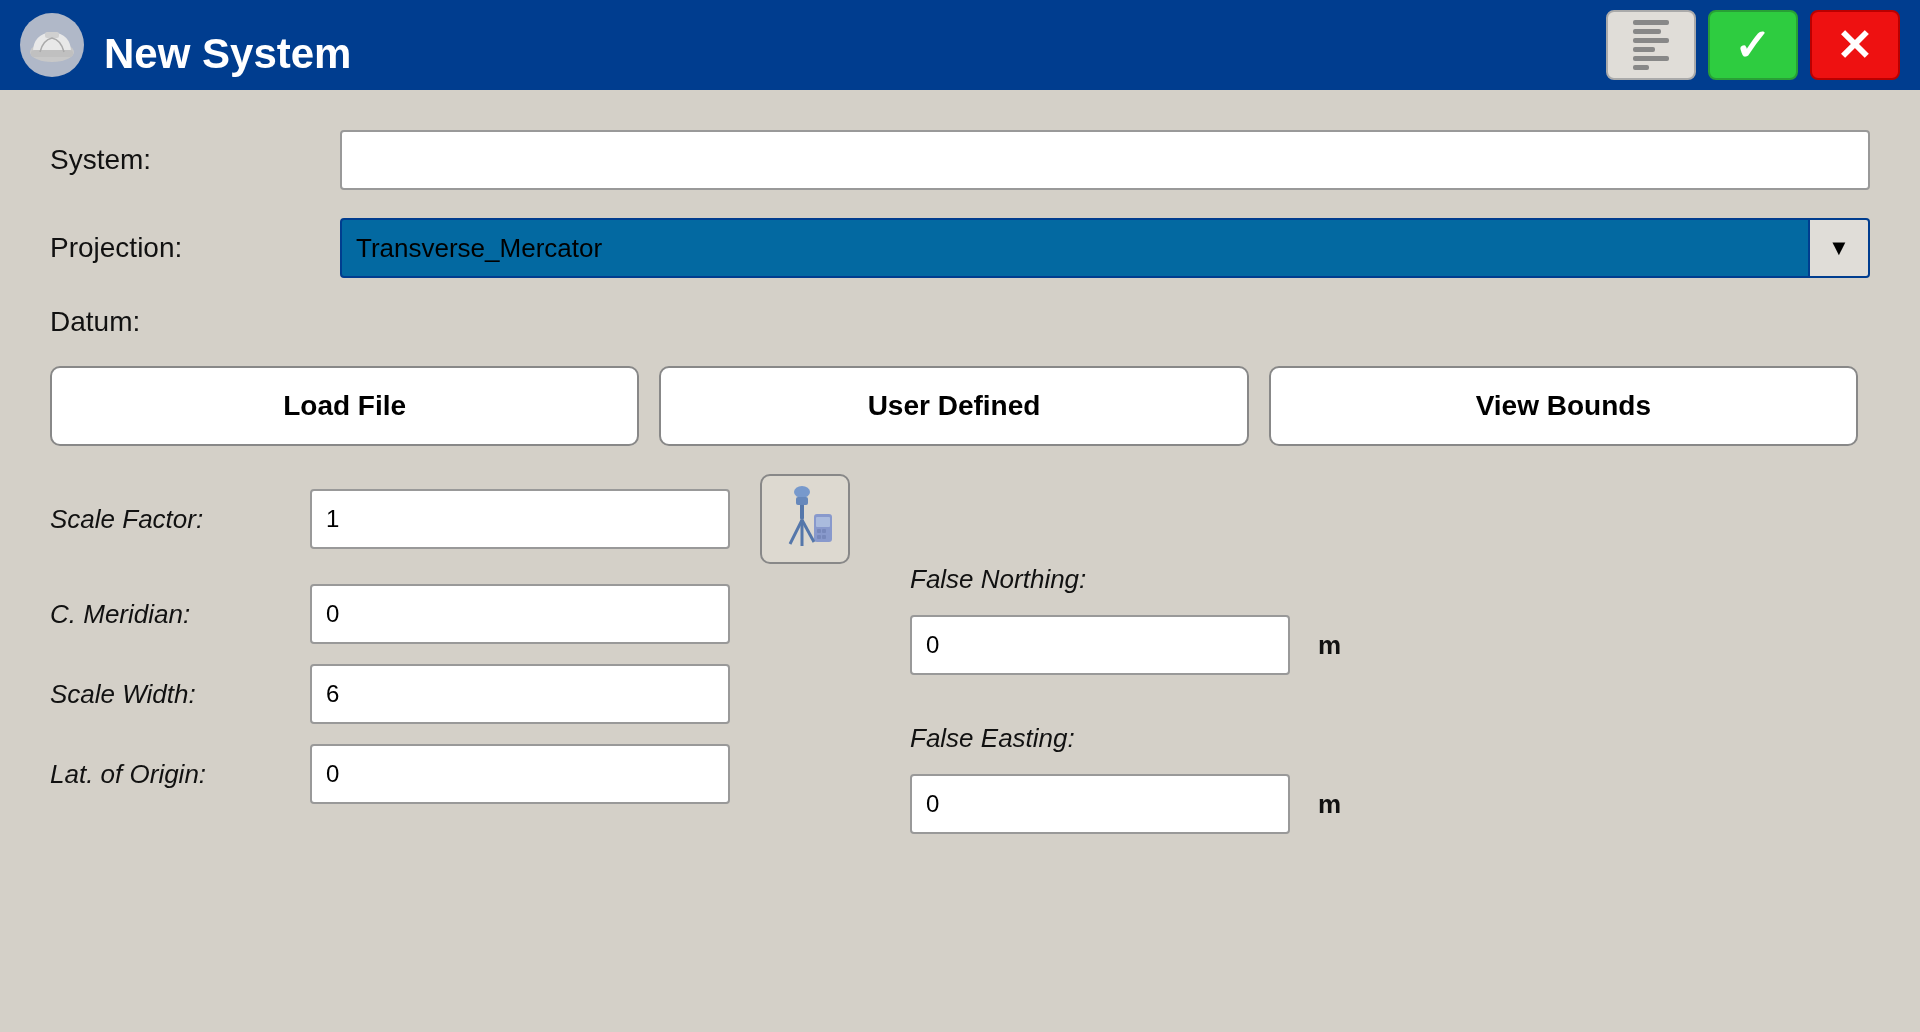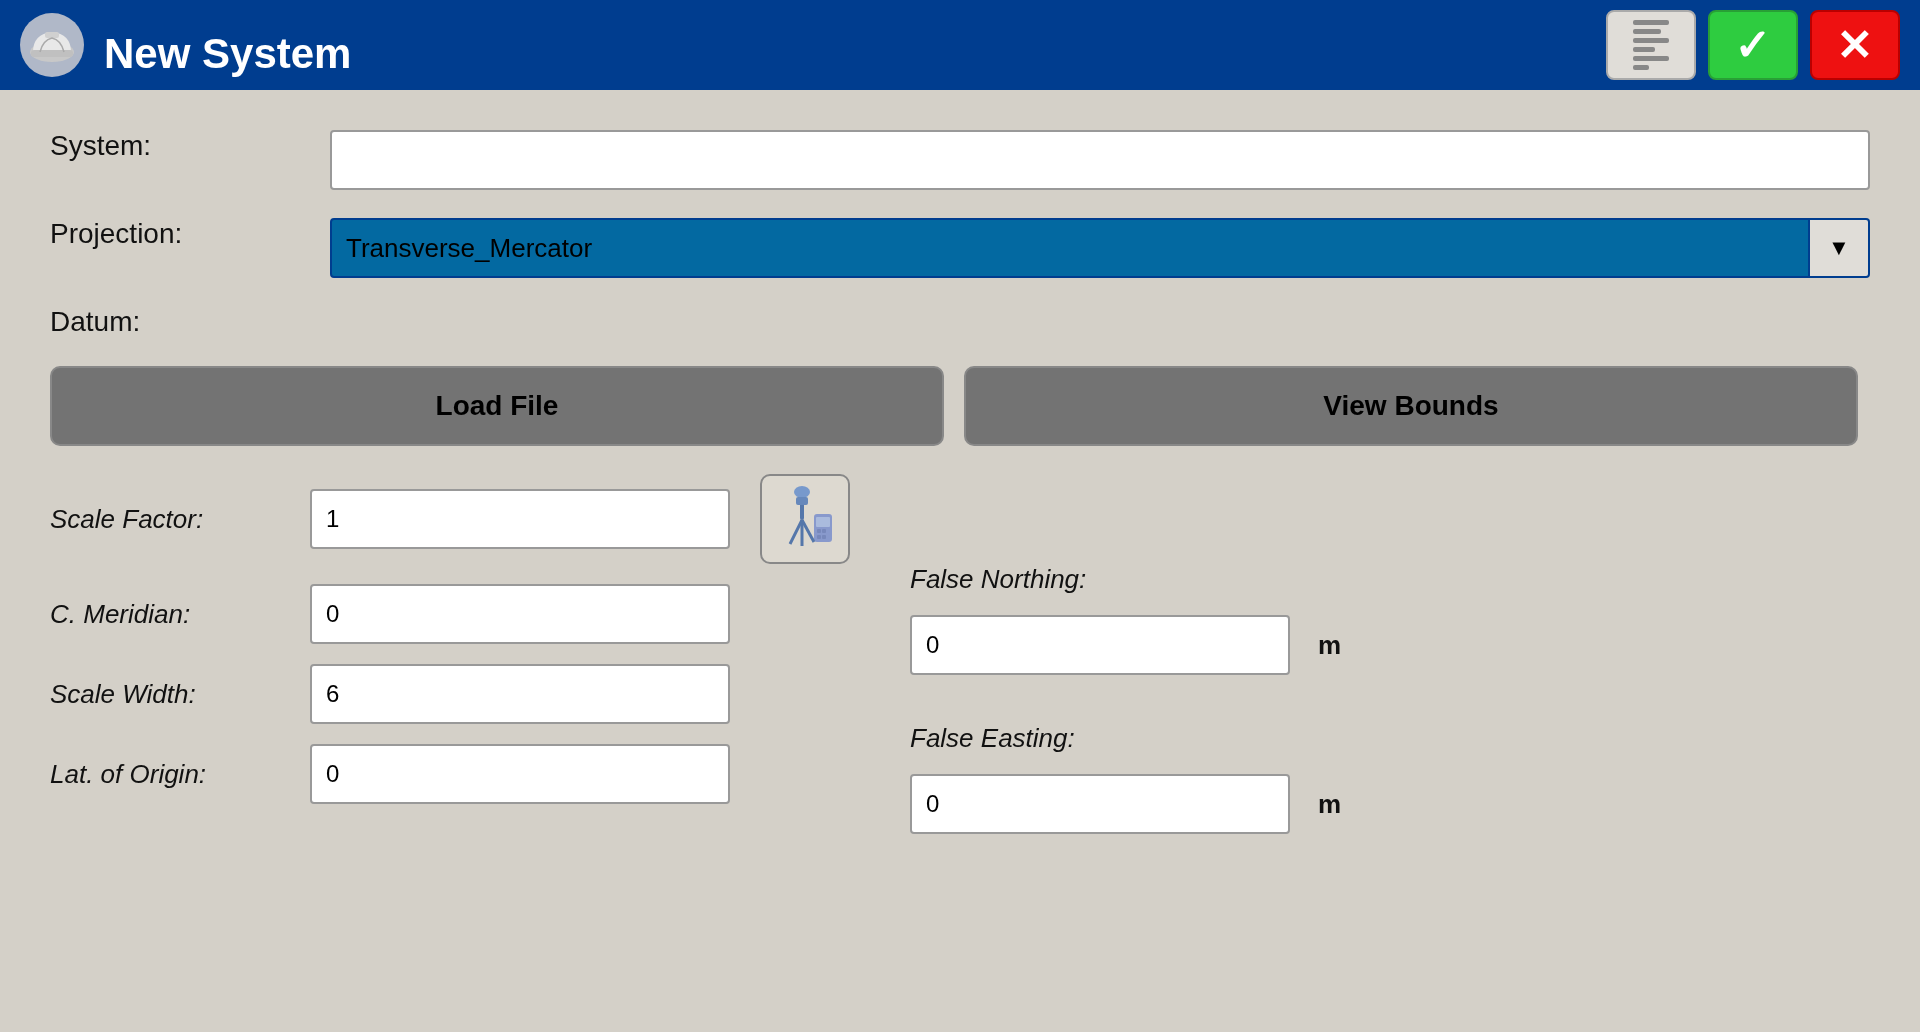--- a/index.html
+++ b/index.html
@@ -60,22 +60,22 @@
     .content {
       padding: 40px 50px;
       display: flex;
       flex-direction: column;
       gap: 28px;
     }
 
     
     .form-row {
       display: flex;
-      align-items: flex-start;
-      gap: 20px;
+      align-items: center;
+      gap: 30px;
     }
     .form-label {
       font-size: 28px;
       font-weight: normal;
       color: #111;
       width: 260px;
       text-align: left;
       flex-shrink: 0;
     }
     .form-input {
@@ -126,21 +126,21 @@
 
     
     .action-buttons-row {
       display: flex;
       gap: 0;
       width: 100%;
     }
     .action-btn {
       flex: 1;
       height: 80px;
-      background: #737373;
+      background: #ffffff;
       border: 2px solid #888;
       border-radius: 10px;
       font-size: 28px;
       font-weight: bold;
       cursor: pointer;
       margin: 0 10px;
     }
     .action-btn:first-child { margin-left: 0; }
     .action-btn:last-child { margin-right: 12px; }
 
@@ -302,20 +302,21 @@
       </button>
     </div>
   </div>
 
   <div class="datum-row">
     <span class="form-label">Datum:</span>
   </div>
 
   <div class="action-buttons-row">
     <button class="action-btn">Load File</button>
+    <button class="action-btn">User Defined</button>
     <button class="action-btn">View Bounds</button>
   </div>
 
   <div class="fields-section">
 
     <div class="fields-left">
 
       <div class="field-row">
         <span class="field-label">Scale Factor:</span>
         <input class="field-input" type="text" value="1" style="">

